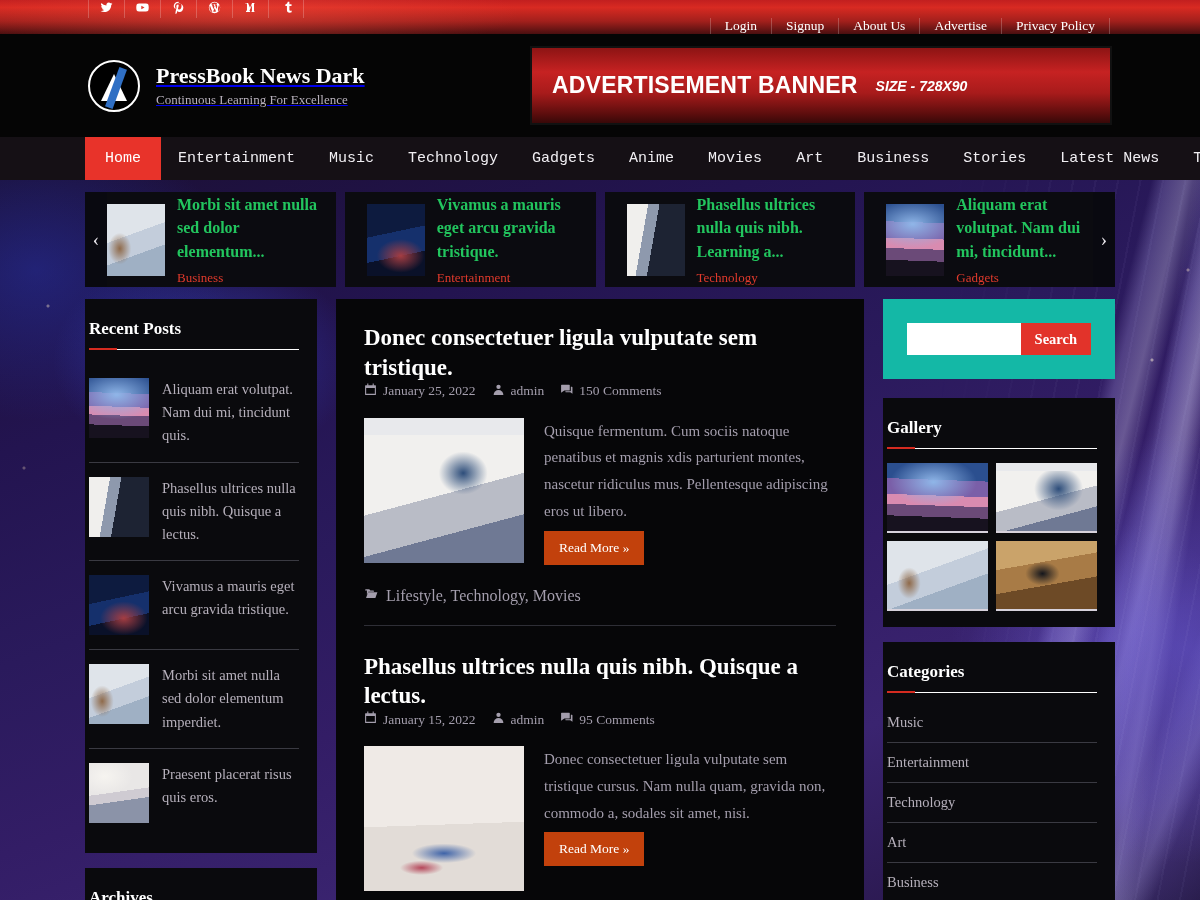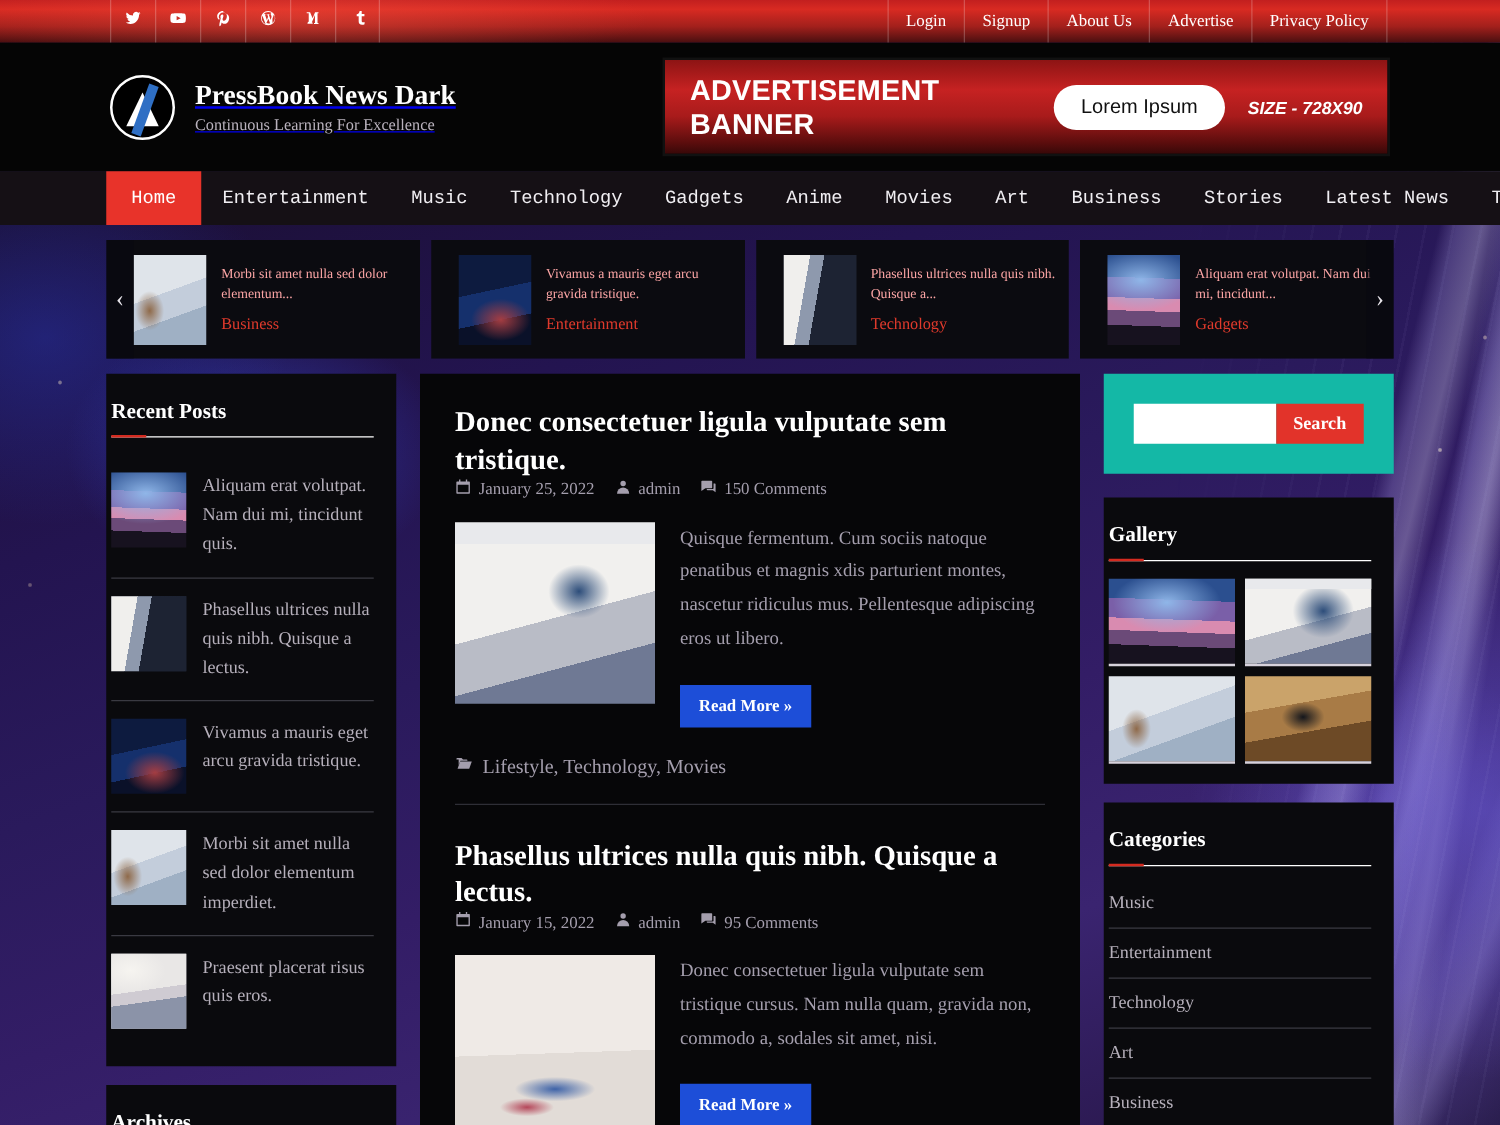--- a/index.html
+++ b/index.html
@@ -63,20 +63,21 @@
 
   
   .topbar {
     height: 34px;
     background:
       radial-gradient(ellipse 400px 60px at 20% 40%, rgba(255,90,70,0.35), transparent 70%),
       linear-gradient(180deg, #c21f1f 0%, #d82a22 22%, #a3201c 62%, #4a0f10 100%);
     display: flex;
     align-items: stretch;
     position: relative;
+    flex-direction: column;
   }
   .social-links { display: flex; margin-left: 88px; }
   .social-links a {
     width: 36px;
     display: flex;
     align-items: center;
     justify-content: center;
     color: #ffffff;
     border-left: 1px solid rgba(255,255,255,0.22);
     text-decoration: none;
@@ -188,21 +189,21 @@
     min-width: 0;
     display: flex;
     align-items: center;
     gap: 12px;
     padding: 9px 10px 9px 22px;
     position: relative;
   }
   .slide:first-child { padding-left: 30px; }
   .slide-thumb { width: 58px; height: 72px; flex: none; background-size: cover; background-position: center; }
   .slide-body { min-width: 0; }
-  .slide-title { color: #fca5a5; font-size: 11px; line-height: 1.45; }
+  .slide-title { color: #22c55e; font-size: 16px; line-height: 1.45; font-weight: bold; }
   .slide-cat { color: #e03a2c; font-size: 13px; margin-top: 7px; }
   .car-arrow {
     position: absolute; top: 0; bottom: 0;
     width: 22px;
     display: flex; align-items: center; justify-content: center;
     color: #e9e6ec; font-size: 19px;
     background: rgba(10,10,16,0.55);
     cursor: pointer;
     z-index: 3;
   }
@@ -261,24 +262,24 @@
   .article-title { color: #ffffff; font-size: 23px; font-weight: bold; line-height: 1.3; }
   .article-meta { display: flex; align-items: center; gap: 16px; color: #a49ead; font-size: 13.5px; }
   .meta-chip { display: flex; align-items: center; gap: 6px; }
   .meta-chip svg { width: 13px; height: 13px; fill: #a49ead; }
   .article-body { display: flex; gap: 20px; margin-top: 18px; }
   .article-img { width: 160px; height: 145px; flex: none; background-size: cover; background-position: center; }
   .article-text { flex: 1 1 auto; min-width: 0; }
   .article-excerpt { color: #a49ead; font-size: 15px; line-height: 1.78; }
   .readmore {
     display: inline-block;
-    margin-top: 23px;
-    background: #1d4ed8;
+    margin-top: 6px;
+    background: #c2410c;
     color: #ffffff;
-    font-weight: bold;
+    font-weight: normal;
     font-size: 13.5px;
     padding: 9px 15px;
     text-decoration: none;
   }
   .article-cats { display: flex; align-items: flex-end; gap: 8px; margin-top: 22px; color: #a49ead; font-size: 16px; }
   .article-cats svg { width: 14px; height: 14px; fill: #a49ead; }
 
   
   .search-widget { background: #14b8a6; padding: 24px; margin-bottom: 19px; display: flex; }
   .search-widget input {
@@ -418,21 +419,20 @@
           <span class="slash"></span>
       </span>
       <span>
         <div class="brand-title">PressBook News Dark</div>
         <div class="brand-tagline">Continuous Learning For Excellence</div>
       </span>
     </a>
 
     <div class="ad-banner">
       <div class="ad-title">ADVERTISEMENT BANNER</div>
-      <div class="ad-pill">Lorem Ipsum</div>
       <div class="ad-size">SIZE - 728X90</div>
     </div>
   </div>
 
   <div class="mainnav">
     <div class="menu">
       <a class="active" href="#">Home</a>
       <a href="#">Entertainment</a>
       <a href="#">Music</a>
       <a href="#">Technology</a>
@@ -470,21 +470,21 @@
       <div class="slide-thumb ph-drums"></div>
       <div class="slide-body">
         <div class="slide-title">Vivamus a mauris eget arcu gravida tristique.</div>
         <div class="slide-cat">Entertainment</div>
       </div>
     </div>
 
     <div class="slide">
       <div class="slide-thumb ph-editing"></div>
       <div class="slide-body">
-        <div class="slide-title">Phasellus ultrices nulla quis nibh. Quisque a...</div>
+        <div class="slide-title">Phasellus ultrices nulla quis nibh. Learning a...</div>
         <div class="slide-cat">Technology</div>
       </div>
     </div>
 
     <div class="slide">
       <div class="slide-thumb ph-night-phone"></div>
       <div class="slide-body">
         <div class="slide-title">Aliquam erat volutpat. Nam dui mi, tincidunt...</div>
         <div class="slide-cat">Gadgets</div>
       </div>

